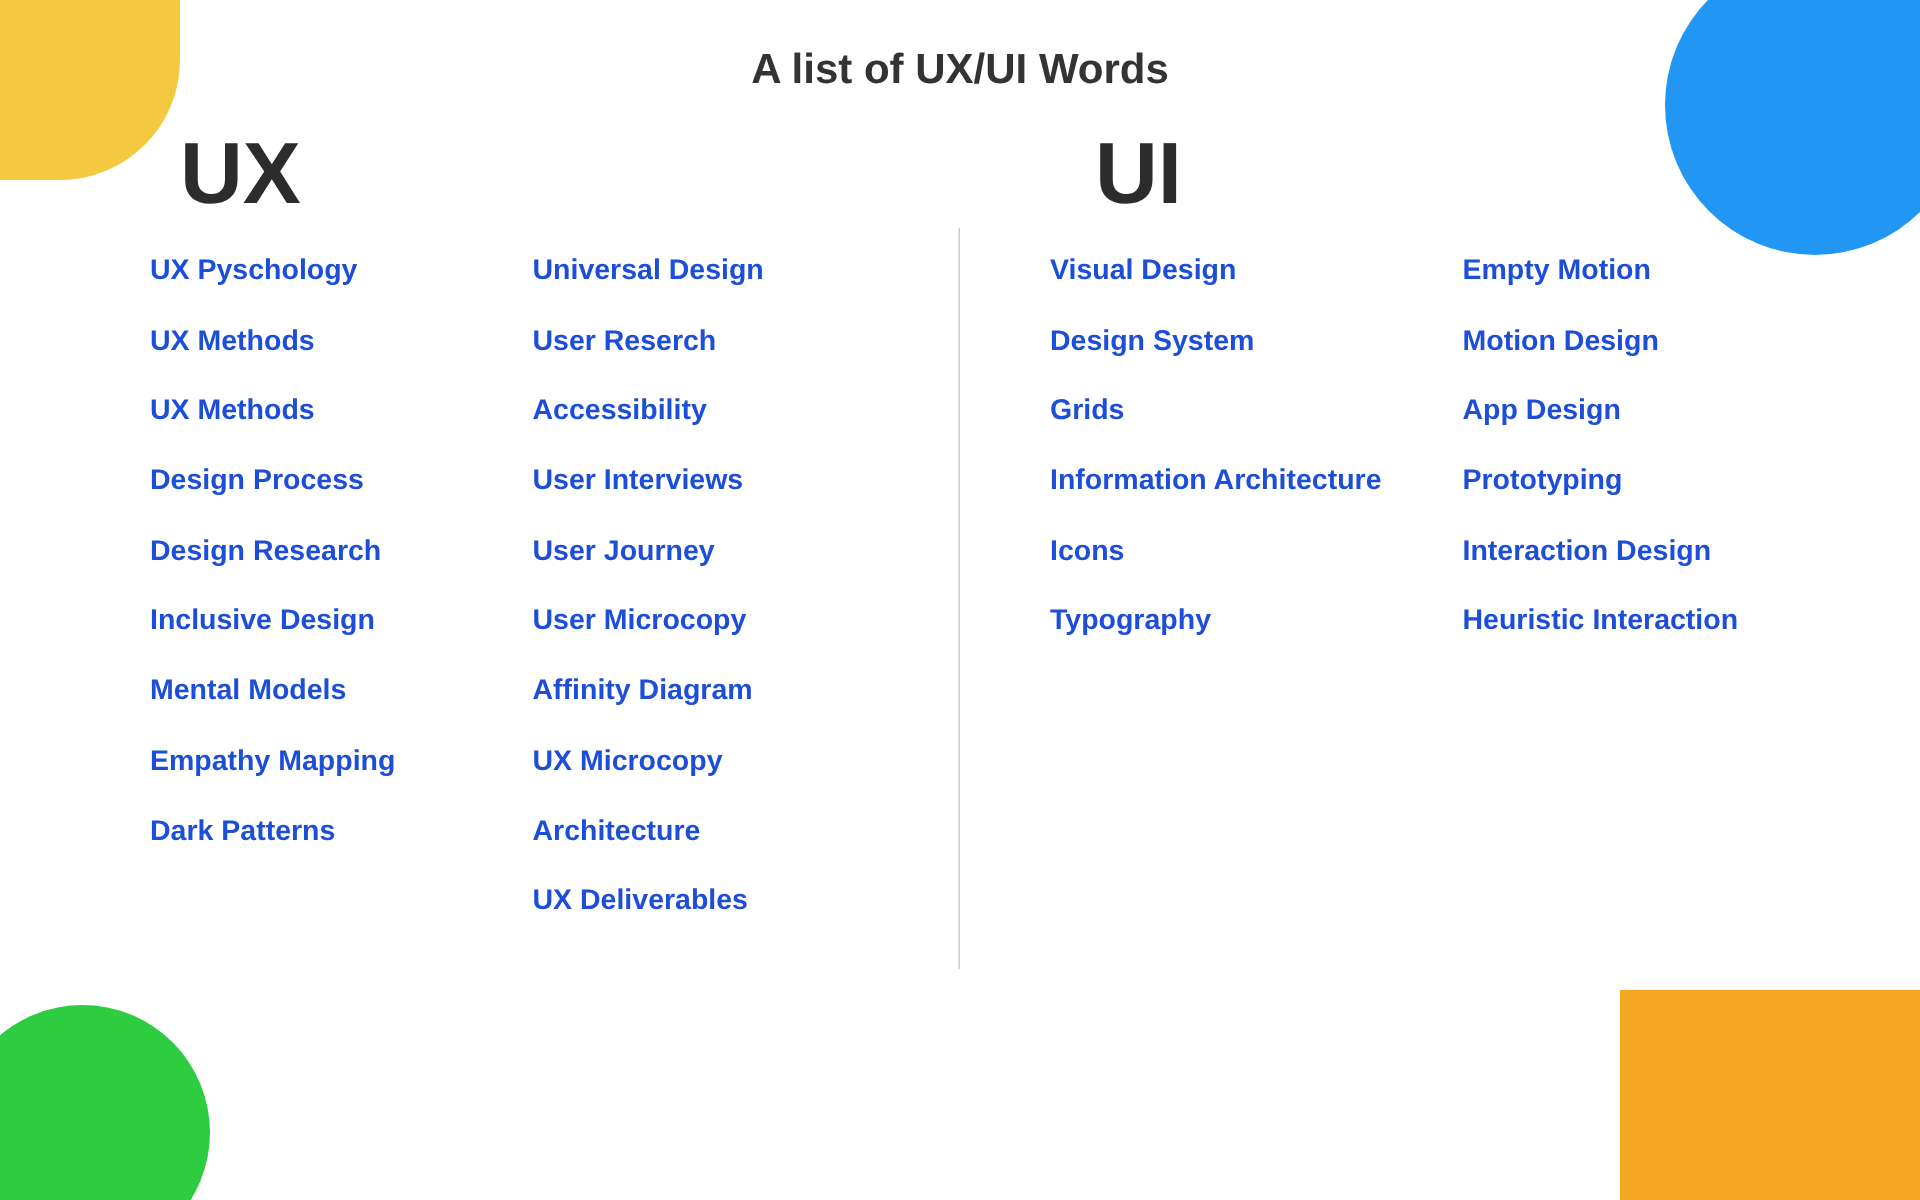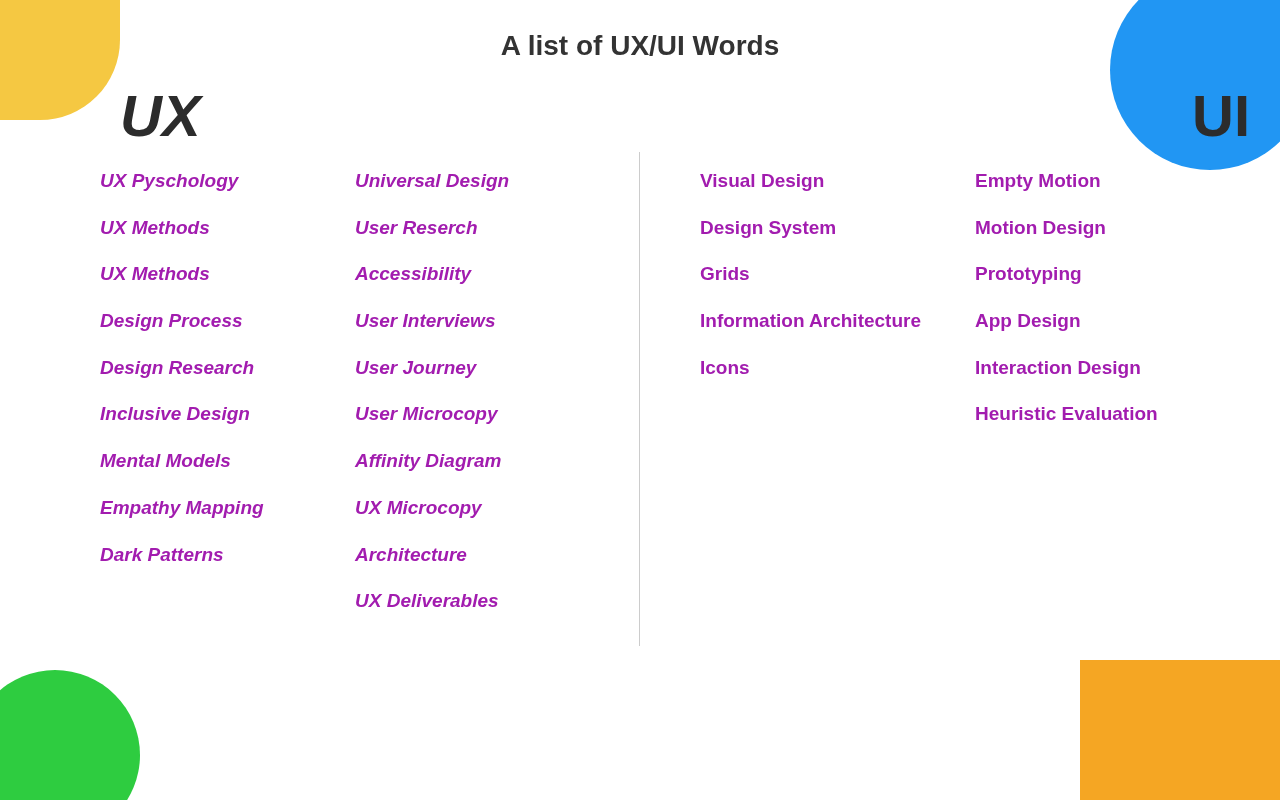--- a/index.html
+++ b/index.html
@@ -74,37 +74,36 @@
       position: relative;
       z-index: 1;
       margin-top: 10px;
     }
 
     
     .ux-section {
       width: 640px;
       padding: 10px 30px 10px 100px;
       position: relative;
-      font-style: italic;
     }
 
     .section-heading {
       font-size: 58px;
       font-weight: 900;
       color: #2c2c2c;
       margin-bottom: 20px;
     }
 
     .ux-section .section-heading {
       text-align: left;
       margin-left: 20px;
     }
 
     .ui-section .section-heading {
-      text-align: right;
+      text-align: left;
       margin-left: 30px;
     }
 
     
     .ux-section::after {
       content: '';
       position: absolute;
       right: 0;
       top: 80px;
       bottom: 0;
@@ -124,21 +123,21 @@
       gap: 0;
     }
 
     .word-col {
       flex: 1;
     }
 
     .word-item {
       font-size: 19px;
       font-weight: 700;
-      color: #a21caf;
+      color: #1d4ed8;
       margin-bottom: 22px;
       line-height: 1.3;
     }
   </style>
 </head>
 <body>
 
 <div class="shape-top-left"></div>
 <div class="shape-top-right"></div>
 <div class="shape-bottom-left"></div>
@@ -179,25 +178,26 @@
 
   <div class="ui-section">
     <div class="section-heading">UI</div>
     <div class="word-columns">
       <div class="word-col" id="ui-col1">
           <div class="word-item">Visual Design</div>
           <div class="word-item">Design System</div>
           <div class="word-item">Grids</div>
           <div class="word-item">Information Architecture</div>
           <div class="word-item">Icons</div>
+          <div class="word-item">Typography</div>
         </div>
       <div class="word-col" id="ui-col2">
           <div class="word-item">Empty Motion</div>
           <div class="word-item">Motion Design</div>
+          <div class="word-item">App Design</div>
           <div class="word-item">Prototyping</div>
-          <div class="word-item">App Design</div>
           <div class="word-item">Interaction Design</div>
-          <div class="word-item">Heuristic Evaluation</div>
+          <div class="word-item">Heuristic Interaction</div>
         </div>
     </div>
   </div>
 
 </div>
 
 </body></html>

